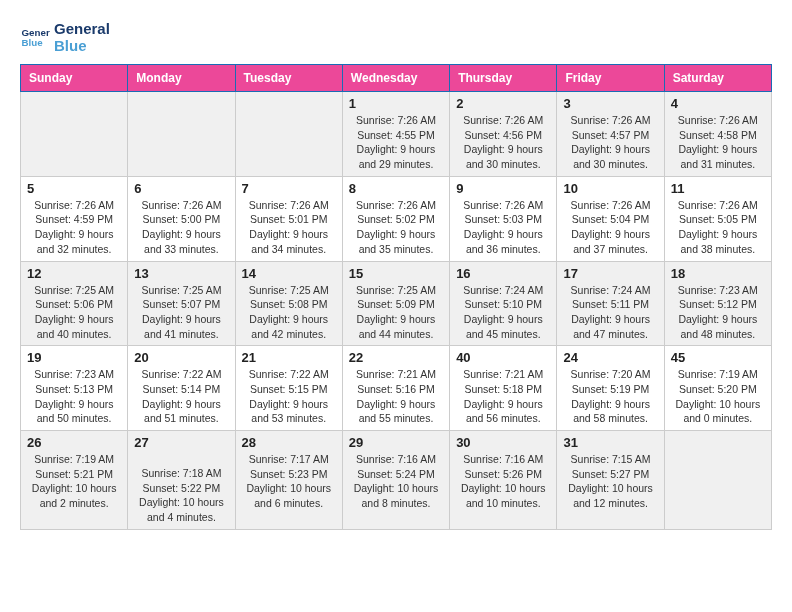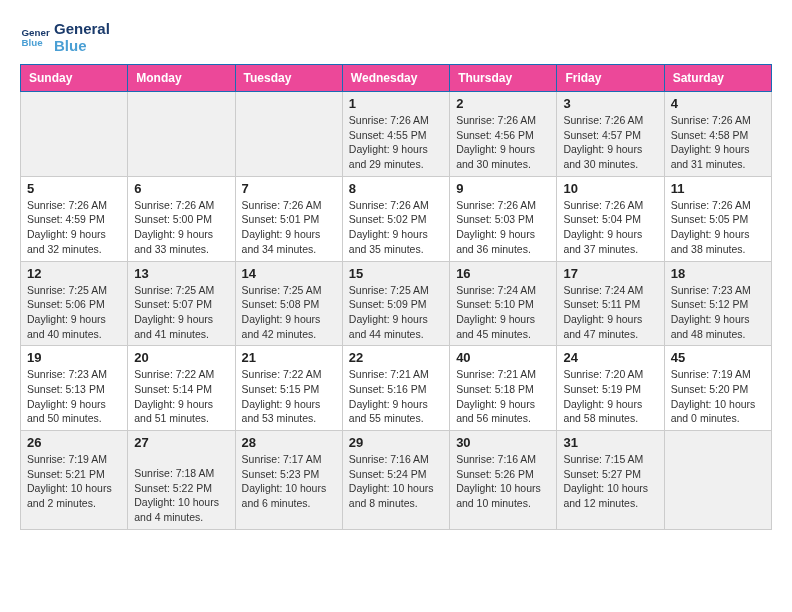--- a/index.html
+++ b/index.html
@@ -69,20 +69,21 @@
     .day-number {
       font-size: 13px;
       font-weight: bold;
       color: #222;
       margin-bottom: 2px;
     }
     .day-info {
       color: #333;
       font-size: 10.5px;
       line-height: 1.4;
+      text-align: center;
     }
     .row-shaded td {
       background: #f0f0f0 !important;
     }
   </style>
 </head>
 <body>
 
 <div class="header-area">
   <div class="logo">

